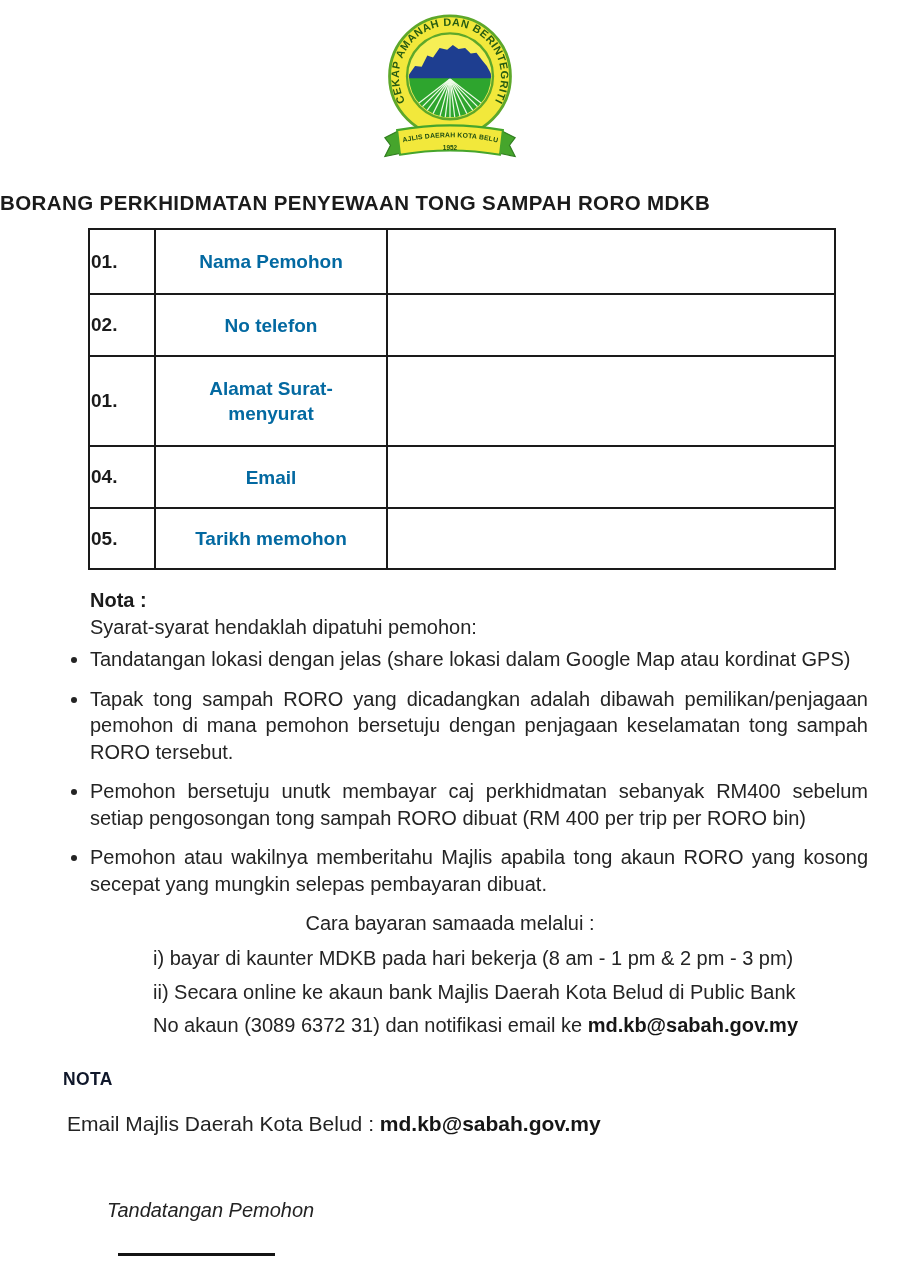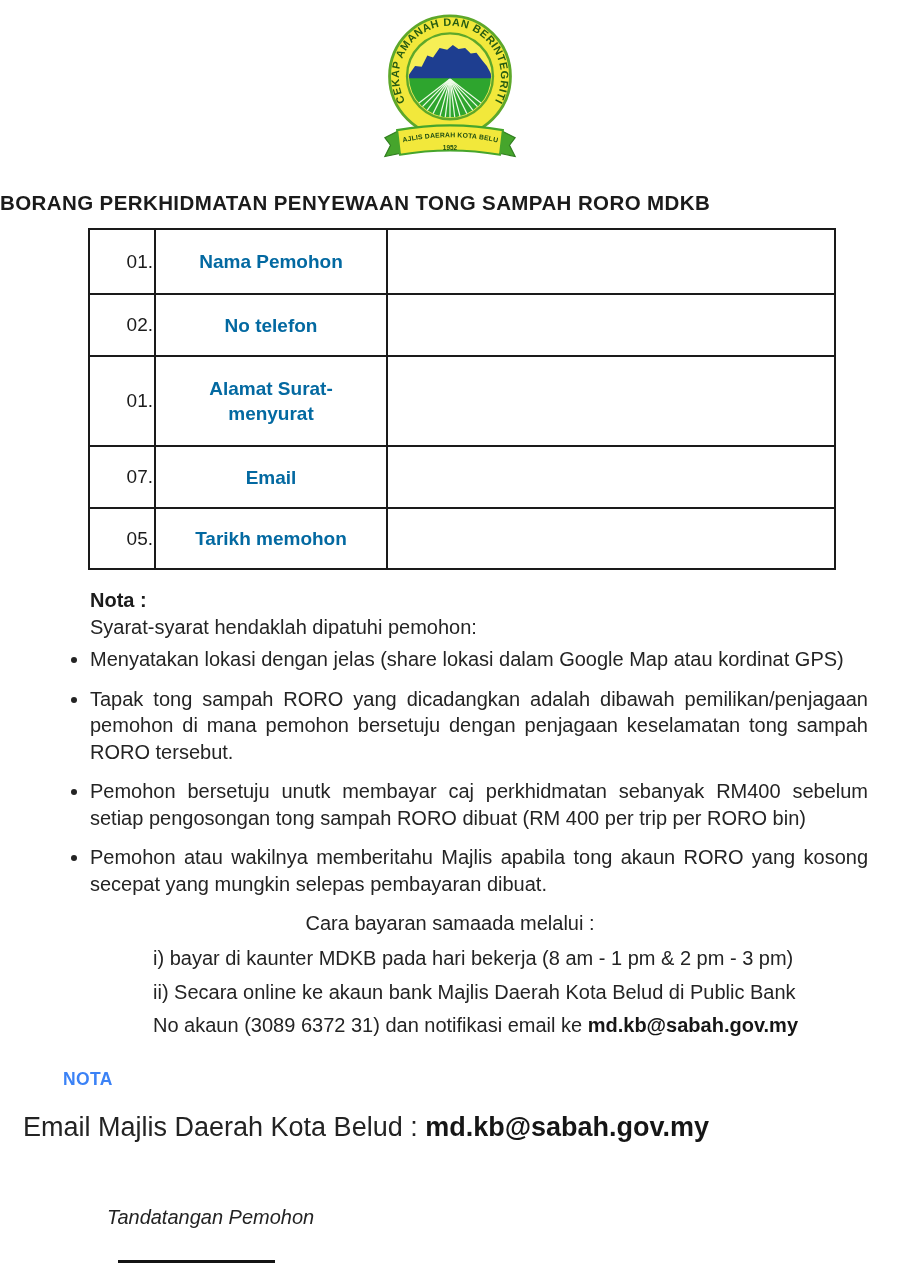--- a/index.html
+++ b/index.html
@@ -24,21 +24,21 @@
   table.form {
     border-collapse:collapse;
     table-layout:fixed;
     width:748px;
     margin:13px 0 0 88px;
   }
   table.form td {
     border:2.5px solid #1a1a1a;
     vertical-align:middle;
   }
-  .c-num   { width:62px;  text-align:right; font-weight:400; font-size:19px; color:#1b1b1b; }
+  .c-num   { width:62px;  text-align:left; font-weight:700; font-size:19px; color:#1b1b1b; }
   .c-label { width:198px; text-align:center; font-weight:700; font-size:19px; line-height:25px; padding:0 16px; color:#0369a1; }
   .c-value { }
   tr.r1 td { height:61px; }
   tr.r2 td { height:58px; }
   tr.r3 td { height:86px; }
   tr.r4 td { height:58px; }
   tr.r5 td { height:57px; }
 
   .notes {
     margin:17px 32px 0 90px;
@@ -58,23 +58,23 @@
 
   .payment-intro { margin-top:13px; width:720px; text-align:center; font-size:20px; }
   .payment-lines { margin:5px 0 0 63px; font-size:20px; line-height:33.5px; }
   .b { font-weight:700; color:#161616; }
 
   .nota2 {
     margin:26px 0 0 63px;
     font-size:17.5px;
     font-weight:700;
     letter-spacing:0.4px;
-    color:#3b82f6;
+    color:#0f172a;
   }
-  .email-line { margin:22px 0 0 23px; font-size:27px; }
+  .email-line { margin:22px 0 0 67px; font-size:21px; }
   .sig-label  { margin:63px 0 0 107px; font-size:20px;font-style:italic; }
   .sig-line   { margin:31px 0 0 118px; width:157px; height:0; border-top:3px solid #141414; }
 </style>
 </head>
 <body>
 
 <div class="page">
 
   <div class="logo-wrap">
     <svg width="142" height="153" viewBox="0 0 150 162" xmlns="http://www.w3.org/2000/svg">
@@ -142,37 +142,37 @@
         <td class="c-num">02.</td>
         <td class="c-label">No telefon</td>
         <td class="c-value"></td>
       </tr>
       <tr class="r3">
         <td class="c-num">01.</td>
         <td class="c-label">Alamat Surat-menyurat</td>
         <td class="c-value"></td>
       </tr>
       <tr class="r4">
-        <td class="c-num">07.</td>
+        <td class="c-num">04.</td>
         <td class="c-label">Email</td>
         <td class="c-value"></td>
       </tr>
       <tr class="r5">
         <td class="c-num">05.</td>
         <td class="c-label">Tarikh memohon</td>
         <td class="c-value"></td>
       </tr>
     </tbody>
   </table>
 
   <div class="notes">
     <div class="notes-heading">Nota :</div>
     <div>Syarat-syarat hendaklah dipatuhi pemohon:</div>
     <ul class="bullets">
-      <li>Menyatakan lokasi dengan jelas (share lokasi dalam Google Map atau kordinat GPS)</li>
+      <li>Tandatangan lokasi dengan jelas (share lokasi dalam Google Map atau kordinat GPS)</li>
       <li>Tapak tong sampah RORO yang dicadangkan adalah dibawah pemilikan/penjagaan pemohon di mana pemohon bersetuju dengan penjagaan keselamatan tong sampah RORO tersebut.</li>
       <li>Pemohon bersetuju unutk membayar caj perkhidmatan sebanyak RM400 sebelum setiap pengosongan tong sampah RORO dibuat (RM 400 per trip per RORO bin)</li>
       <li>Pemohon atau wakilnya memberitahu Majlis apabila tong akaun RORO yang kosong secepat yang mungkin selepas pembayaran dibuat.</li>
     </ul>
 
     <div class="payment-intro">Cara bayaran samaada melalui :</div>
     <div class="payment-lines">
       <div>i) bayar di kaunter MDKB pada hari bekerja (8 am - 1 pm &amp; 2 pm - 3 pm)</div>
       <div>ii) Secara online ke akaun bank Majlis Daerah Kota Belud di Public Bank</div>
       <div><span>No akaun (3089 6372 31) dan notifikasi email ke </span><span class="b">md.kb@sabah.gov.my</span></div>

